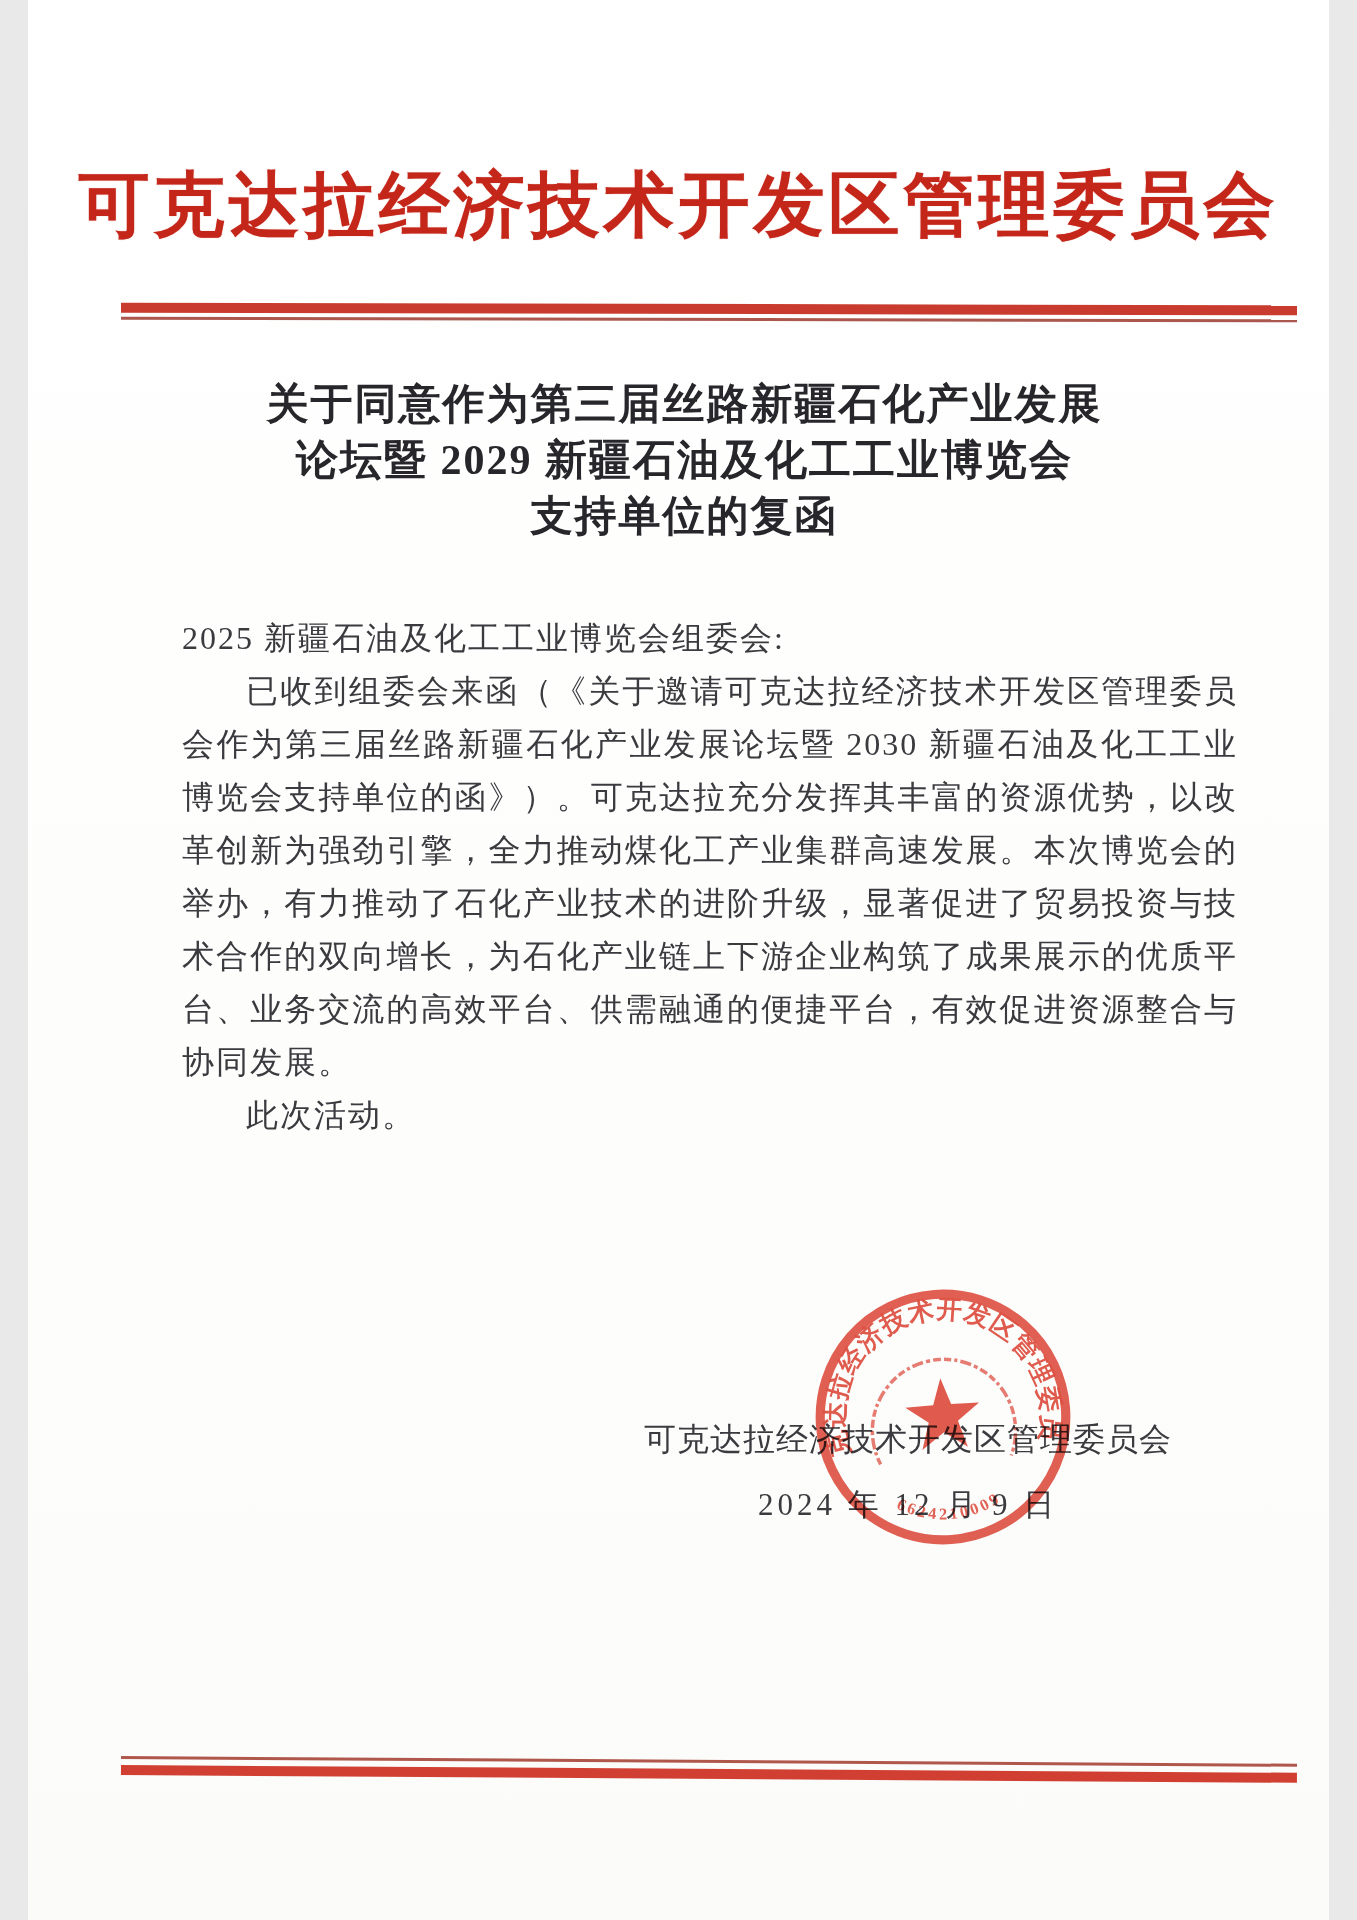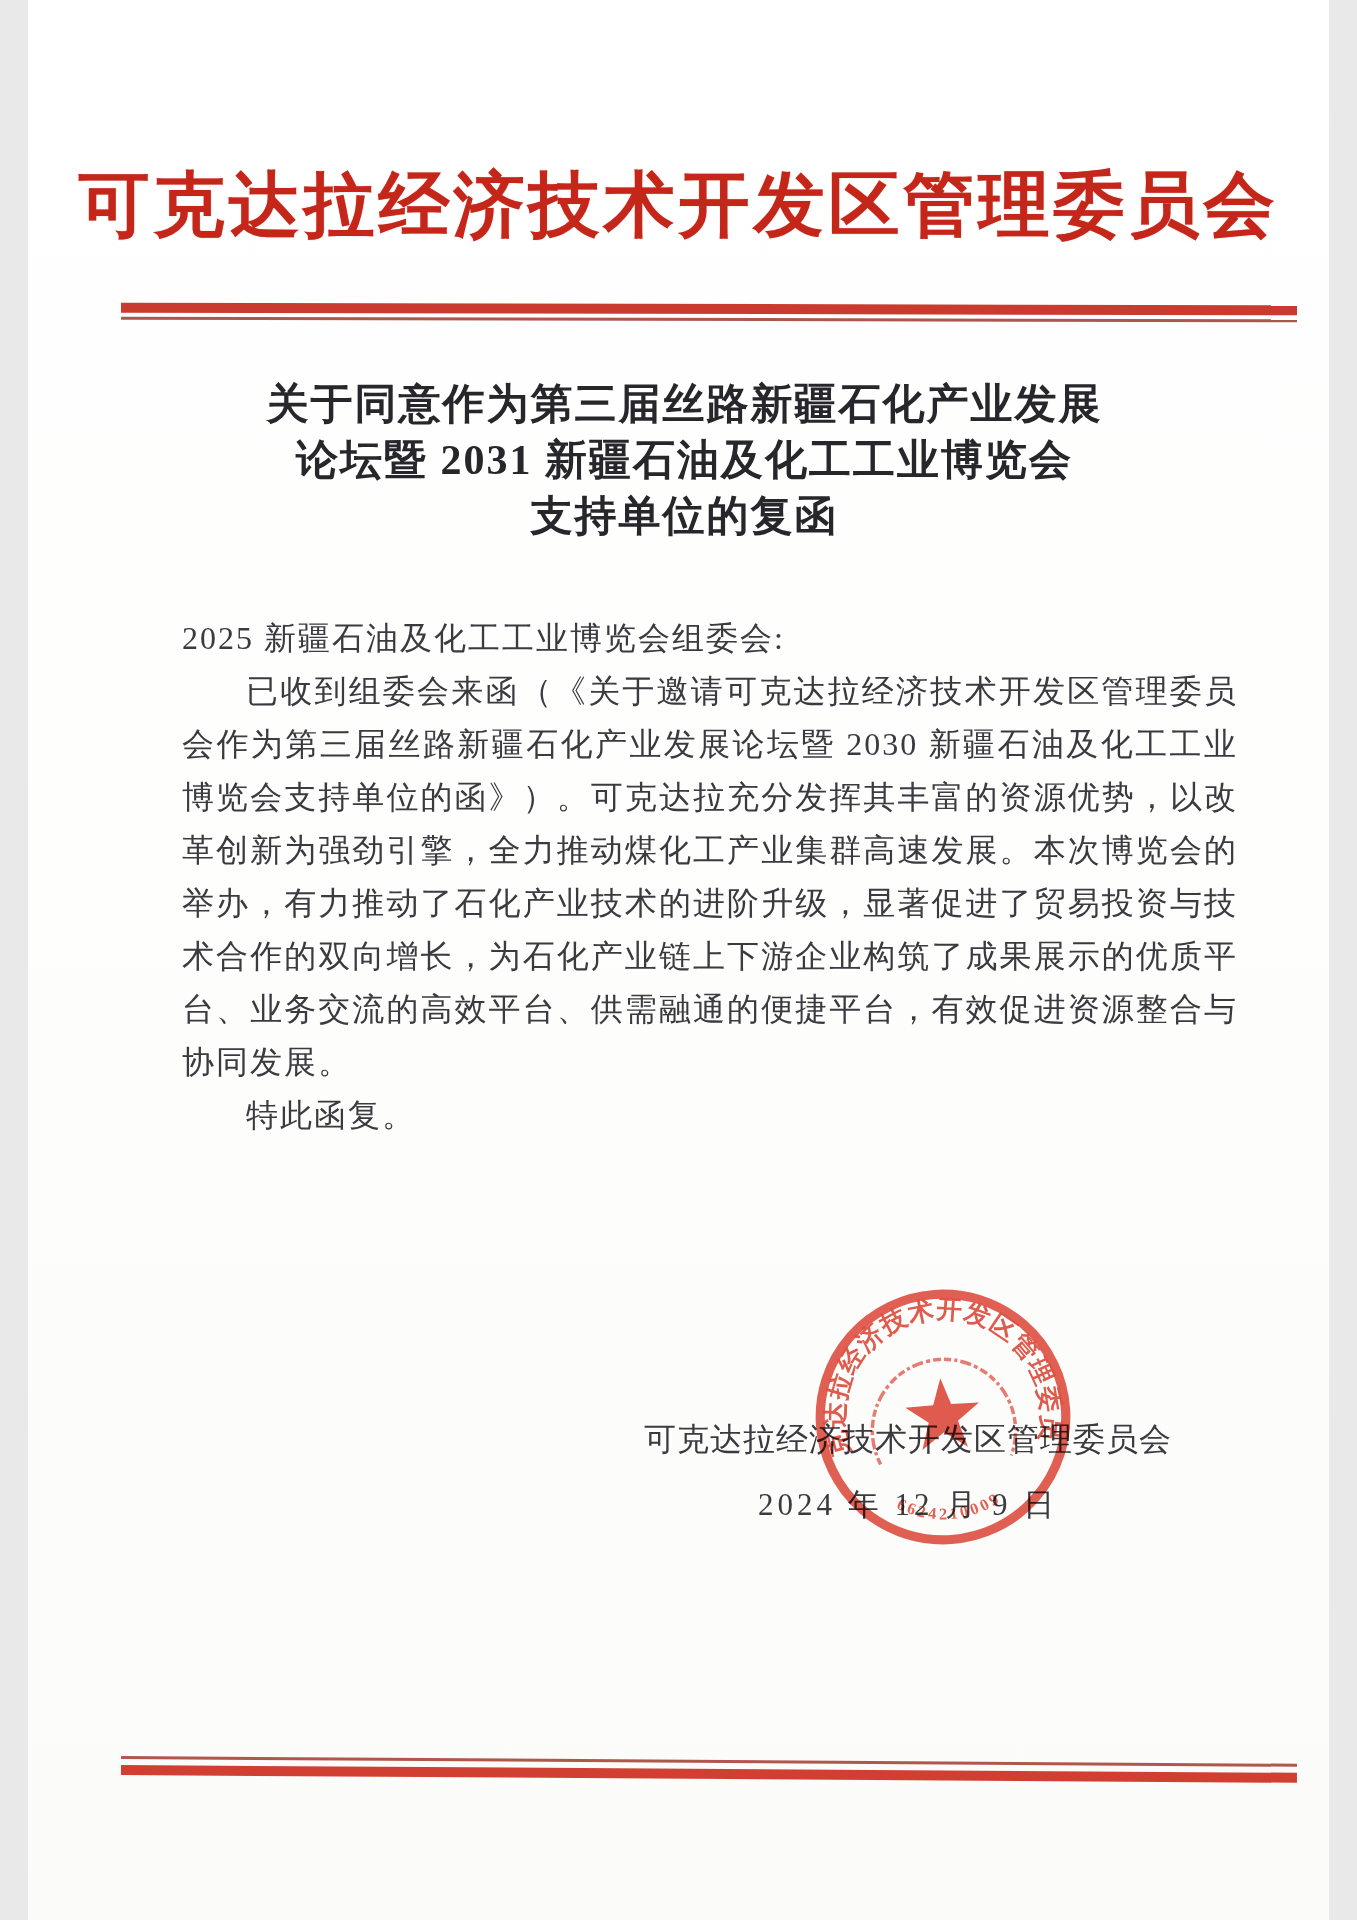--- a/index.html
+++ b/index.html
@@ -112,28 +112,28 @@
   <div class="header-org">可克达拉经济技术开发区管理委员会</div>
 
   <div class="rule rule-top">
     <div class="thick"></div>
     <div class="gap"></div>
     <div class="thin"></div>
   </div>
 
   <div class="doc-title">
     <div>关于同意作为第三届丝路新疆石化产业发展</div>
-    <div>论坛暨 2031 新疆石油及化工工业博览会</div>
+    <div>论坛暨 2029 新疆石油及化工工业博览会</div>
     <div>支持单位的复函</div>
   </div>
 
   <div class="body-text">
     <p>2025 新疆石油及化工工业博览会组委会:</p>
     <p class="indent">已收到组委会来函（《关于邀请可克达拉经济技术开发区管理委员会作为第三届丝路新疆石化产业发展论坛暨 2030 新疆石油及化工工业博览会支持单位的函》）。可克达拉充分发挥其丰富的资源优势，以改革创新为强劲引擎，全力推动煤化工产业集群高速发展。本次博览会的举办，有力推动了石化产业技术的进阶升级，显著促进了贸易投资与技术合作的双向增长，为石化产业链上下游企业构筑了成果展示的优质平台、业务交流的高效平台、供需融通的便捷平台，有效促进资源整合与协同发展。</p>
-    <p class="indent">特此函复。</p>
+    <p class="indent">此次活动。</p>
   </div>
 
   <div class="signature">
     <div class="sig-org">可克达拉经济技术开发区管理委员会</div>
     <div class="sig-date">2024 年 12 月 9 日</div>
   </div>
 
   <svg class="seal" viewBox="0 0 260 260">
     <defs>
       <path id="sealArcTop" d="M 38.8 163.2 A 97 97 0 1 1 221.2 163.2" fill="none"></path>

